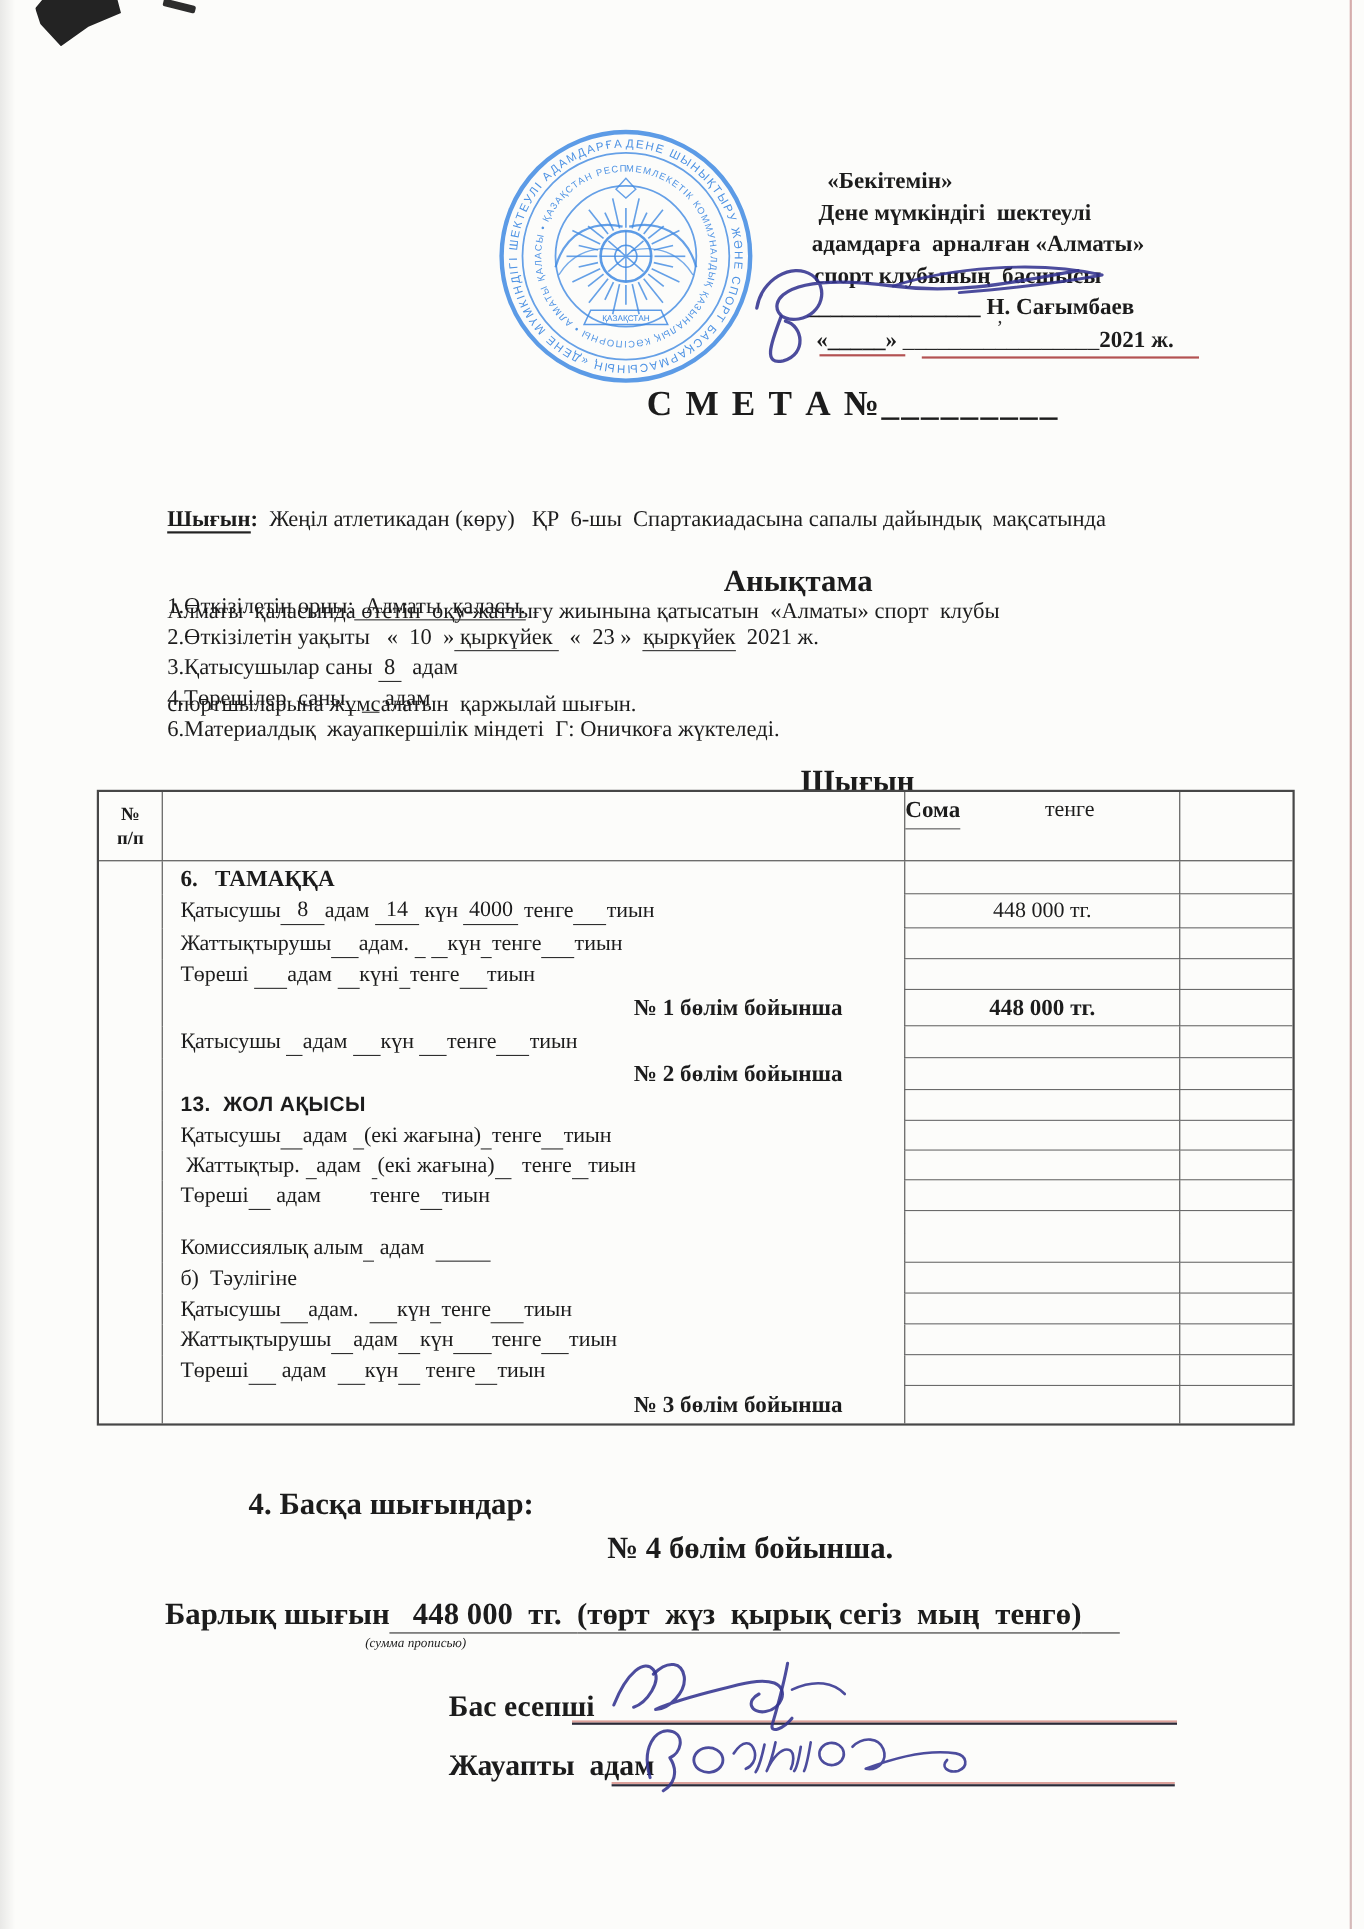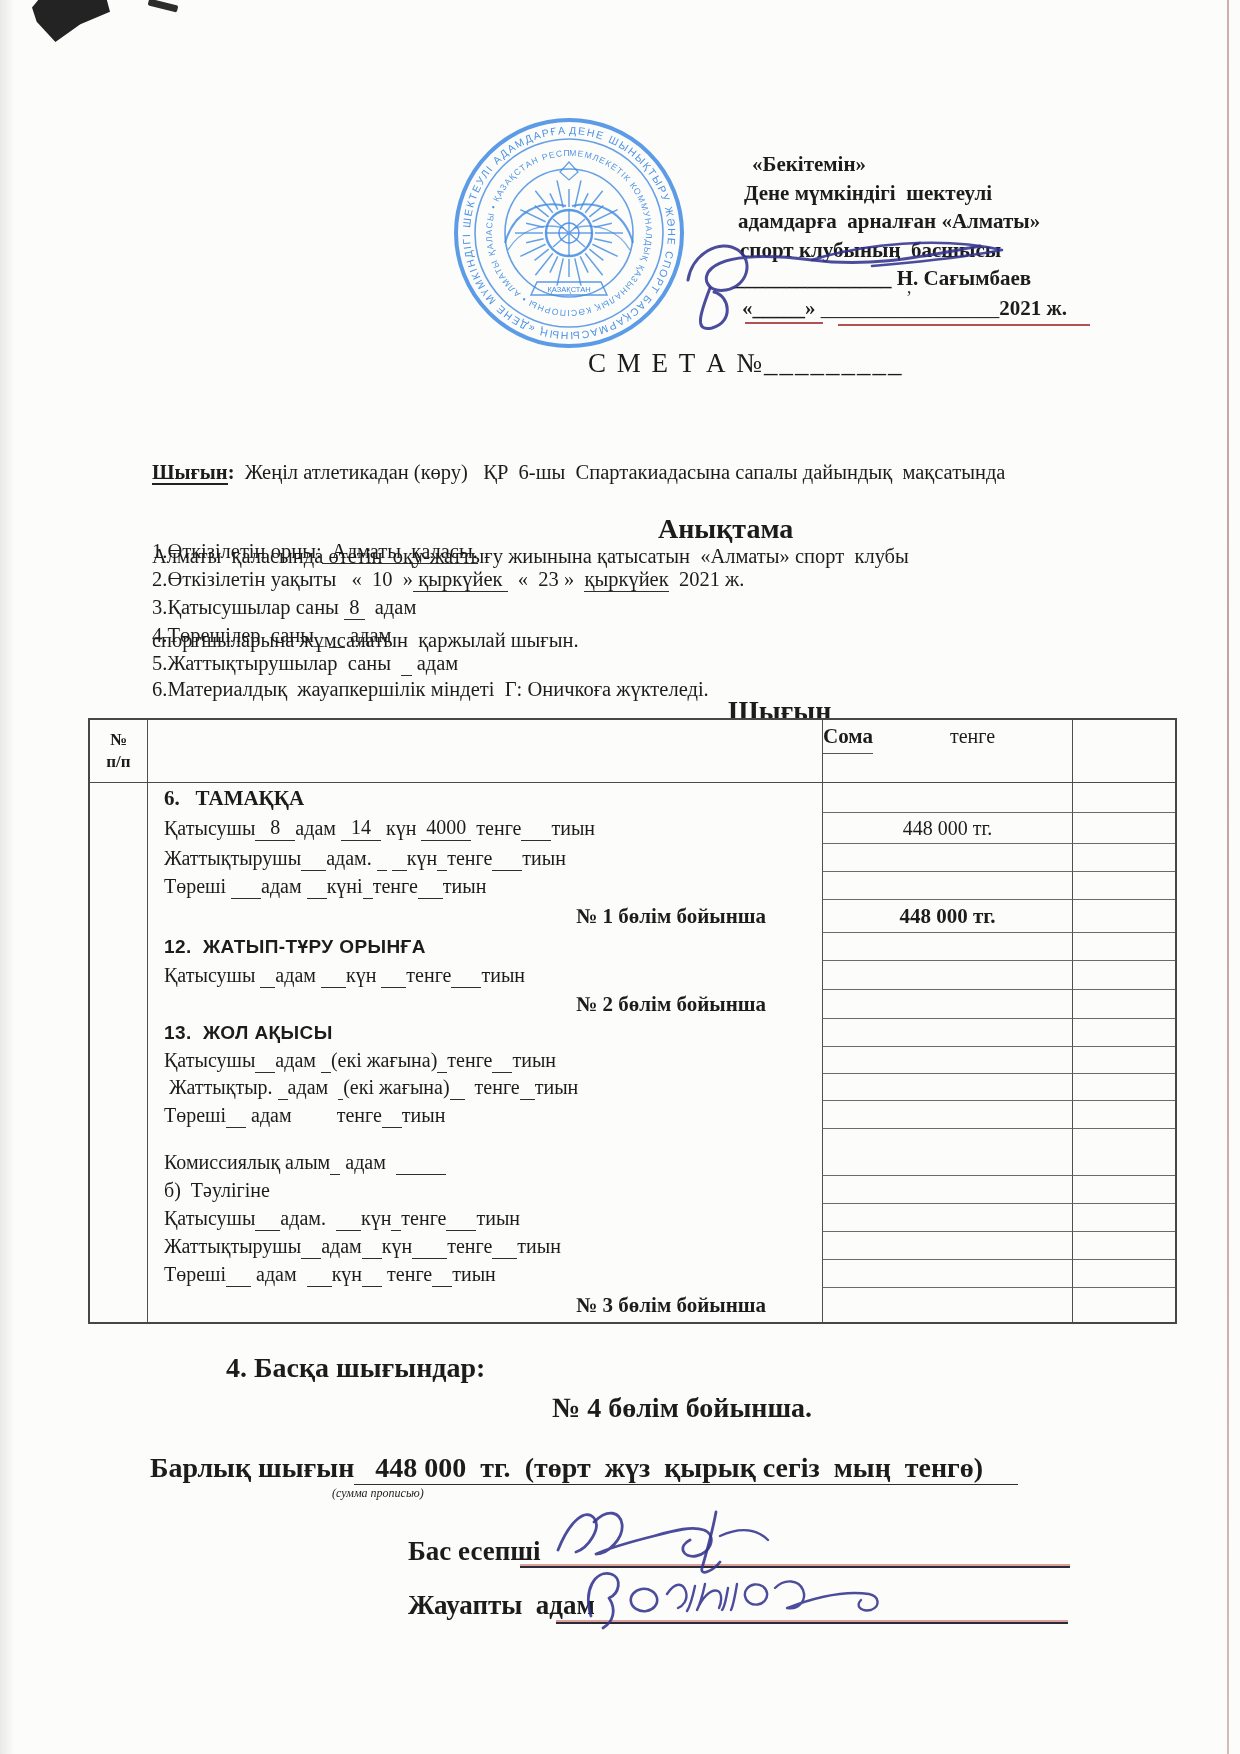--- a/index.html
+++ b/index.html
@@ -8,21 +8,21 @@
   .abs{position:absolute;}
   .b{font-weight:bold;}
   .bb{font-weight:bold;}
   .pre{white-space:pre;}
   .u{border-bottom:1.9px solid #2e2e2e;padding-bottom:1px;}
   .serif21{font-size:28px;}
   
   .appr{font-size:21px;font-weight:bold;white-space:pre;}
   .redbar{position:absolute;height:2.4px;background:#a63434;opacity:.85;}
   
-  .smeta{font-size:27px;font-weight:normal;letter-spacing:2px;white-space:pre;}
+  .smeta{font-size:32px;font-weight:bold;letter-spacing:2px;white-space:pre;}
   
   .para{font-size:20.5px;line-height:28px;white-space:pre;}
   .lead{font-weight:bold;border-bottom:2px solid #222;}
   
   .refline{font-size:20.5px;white-space:pre;}
   
   .tbl{position:absolute;left:88px;top:718px;width:1085px;border:2px solid #474747;background:transparent;}
   .thead{display:grid;grid-template-columns:57px 675px 250px 103px;height:62px;border-bottom:1.8px solid #4a4a4a;}
   .hc{position:relative;}
   .hc2,.hc3,.hc4{border-left:1.6px solid #4f4f4f;}
@@ -153,21 +153,20 @@
     <div>Алматы  қаласында өтетін  оқу-жаттығу жиынына қатысатын  «Алматы» спорт  клубы</div>
     <div>спортшыларына жұмсалатын  қаржылай шығын.</div>
   </div>
 
   <div class="abs serif21 b" style="left:658px;top:513px;">Анықтама</div>
   <div class="abs" style="left:152px;top:540px;">
     <div class="refline" style="height:28px;"><span>1.Өткізілетін орны:</span><span class="u">  Алматы  қаласы.</span></div>
     <div class="refline" style="height:28px;"><span>2.Өткізілетін уақыты   «  10  »</span><span class="u"> қыркүйек </span><span>  «  23 »  </span><span class="u">қыркүйек</span><span>  2021 ж.</span></div>
     <div class="refline" style="height:28px;"><span>3.Қатысушылар саны </span><span class="u"> 8 </span><span>  адам</span></div>
     <div class="refline" style="height:28px;"><span>4.Төрешілер  саны   </span><span class="u">   </span><span> адам</span></div>
-    <div class="refline" style="height:26px;"><span>5.Жаттықтырушылар  саны  </span><span class="u">  </span><span> адам</span></div>
     <div class="refline" style="height:26px;"><span>6.Материалдық  жауапкершілік міндеті  Г: Оничкоға жүктеледі.</span></div>
   </div>
 
   <div class="abs serif21 b" style="left:728px;top:695px;">Шығын</div>
 
   <div class="tbl">
     <div class="thead">
       <div class="hc hc1">
         <div class="cellstack">
           <span>№</span>
@@ -208,26 +207,20 @@
           <div class="cell c2 desc"><span>Төреші </span><span class="u">      </span><span>адам </span><span class="u">    </span><span>күні</span><span class="u">  </span><span>тенге</span><span class="u">     </span><span>тиын</span></div>
           <div class="cell c3 sumcell ln"></div>
           <div class="cell c4 ln"></div>
         </div>
         <div class="trow" style="height: 33px;">
           <div class="cell c1"></div>
           <div class="cell c2 desc sec"><span class="bb">№ 1 бөлім бойынша</span></div>
           <div class="cell c3 sumcell ln bb">448 000  тг.</div>
           <div class="cell c4 ln"></div>
         </div>
-        <div class="trow" style="height: 28px;">
-          <div class="cell c1"></div>
-          <div class="cell c2 desc sans"><span class="bb">12.  ЖАТЫП-ТҰРУ ОРЫНҒА</span></div>
-          <div class="cell c3 sumcell ln"></div>
-          <div class="cell c4 ln"></div>
-        </div>
         <div class="trow" style="height: 29px;">
           <div class="cell c1"></div>
           <div class="cell c2 desc"><span>Қатысушы </span><span class="u">   </span><span>адам </span><span class="u">     </span><span>күн </span><span class="u">     </span><span>тенге</span><span class="u">      </span><span>тиын</span></div>
           <div class="cell c3 sumcell ln"></div>
           <div class="cell c4 ln"></div>
         </div>
         <div class="trow" style="height: 29px;">
           <div class="cell c1"></div>
           <div class="cell c2 desc sec"><span class="bb">№ 2 бөлім бойынша</span></div>
           <div class="cell c3 sumcell ln"></div>

